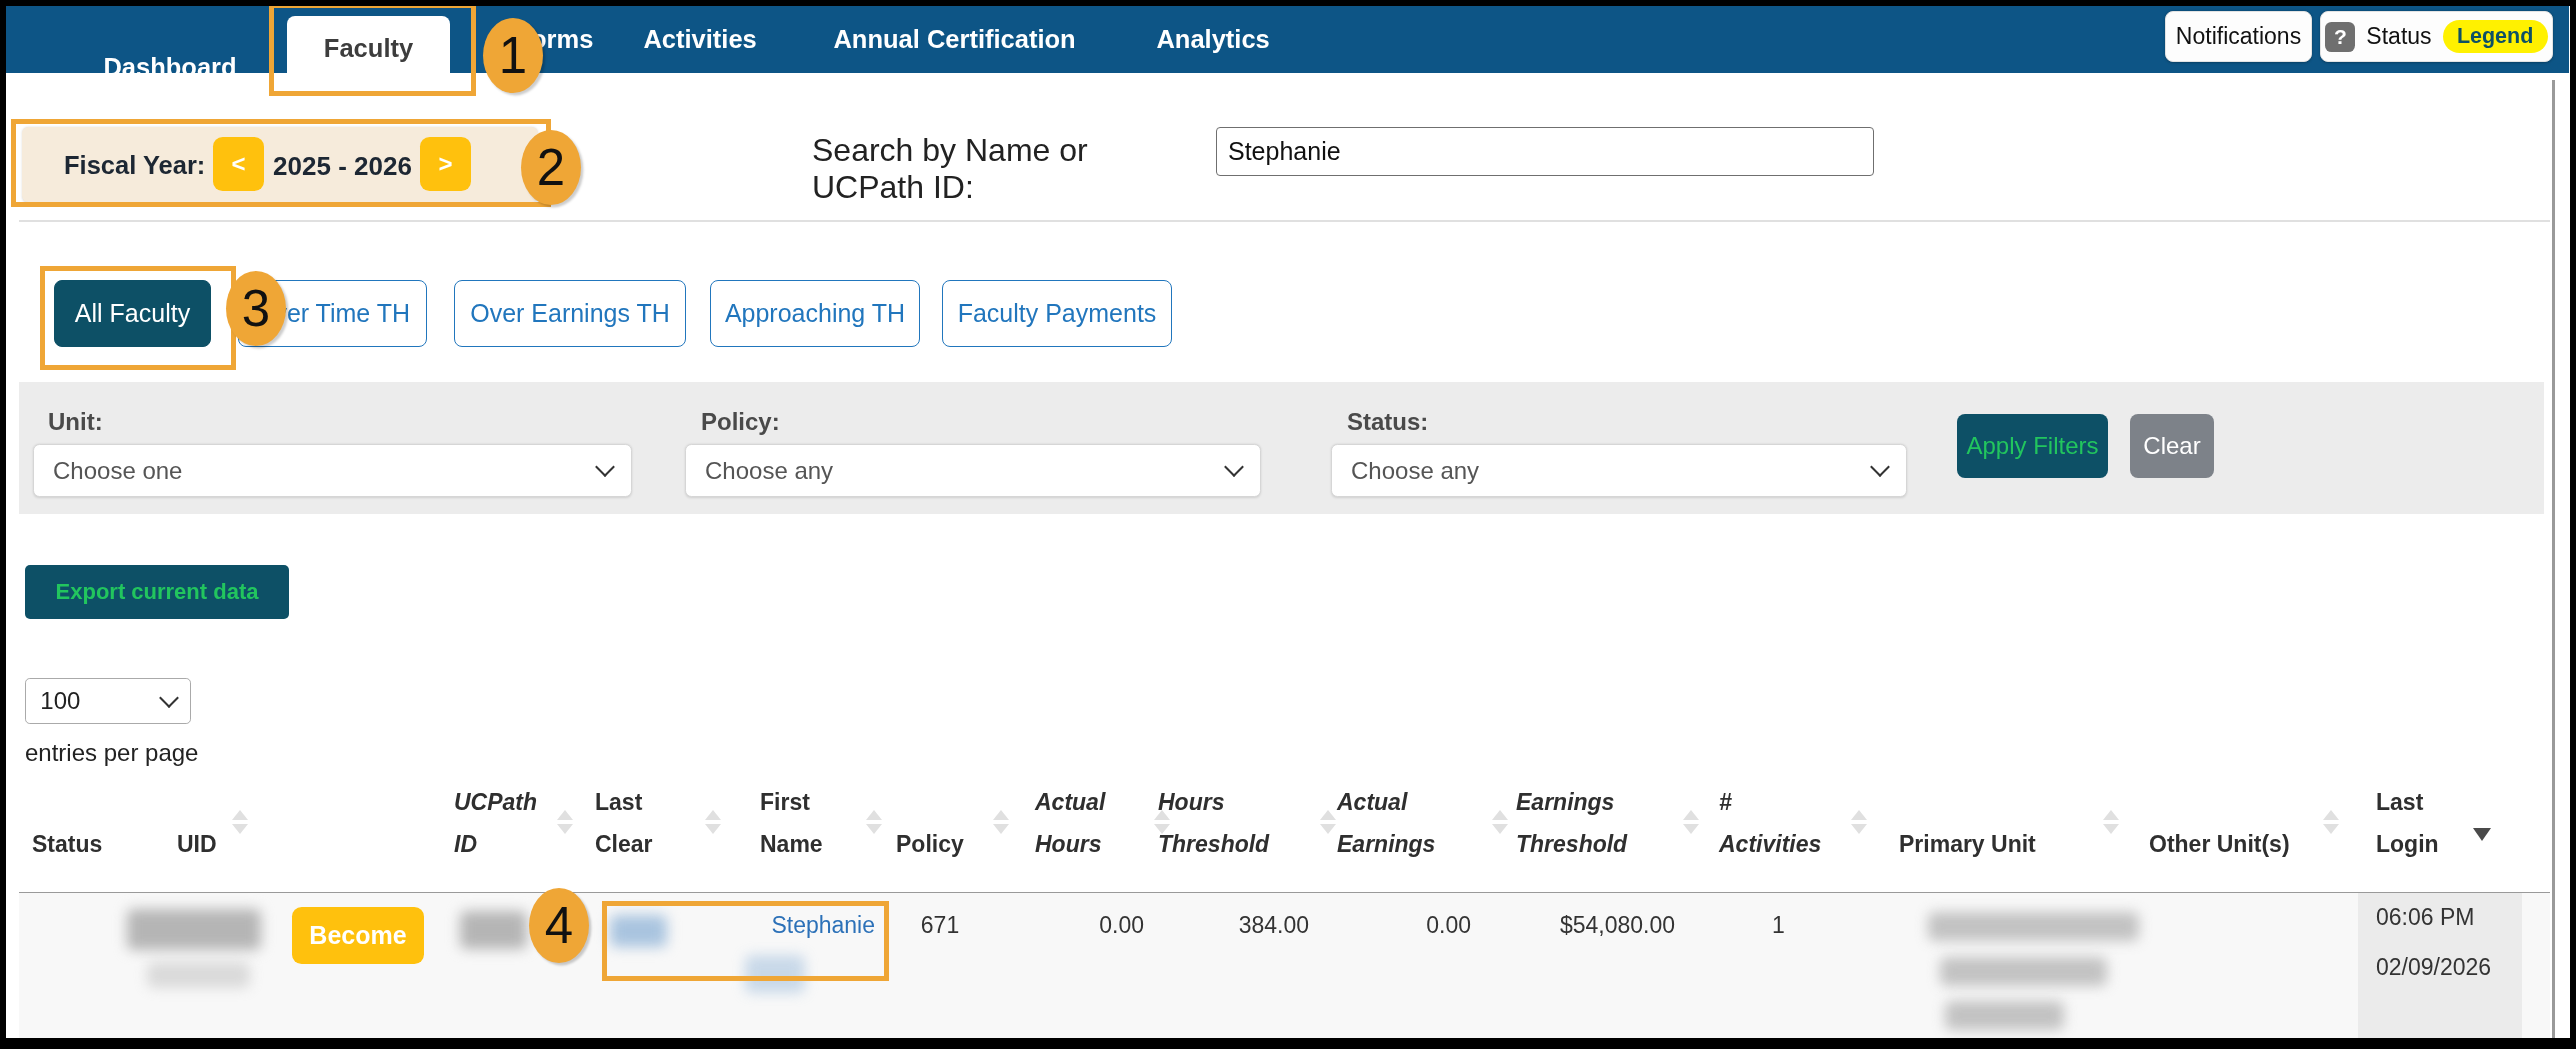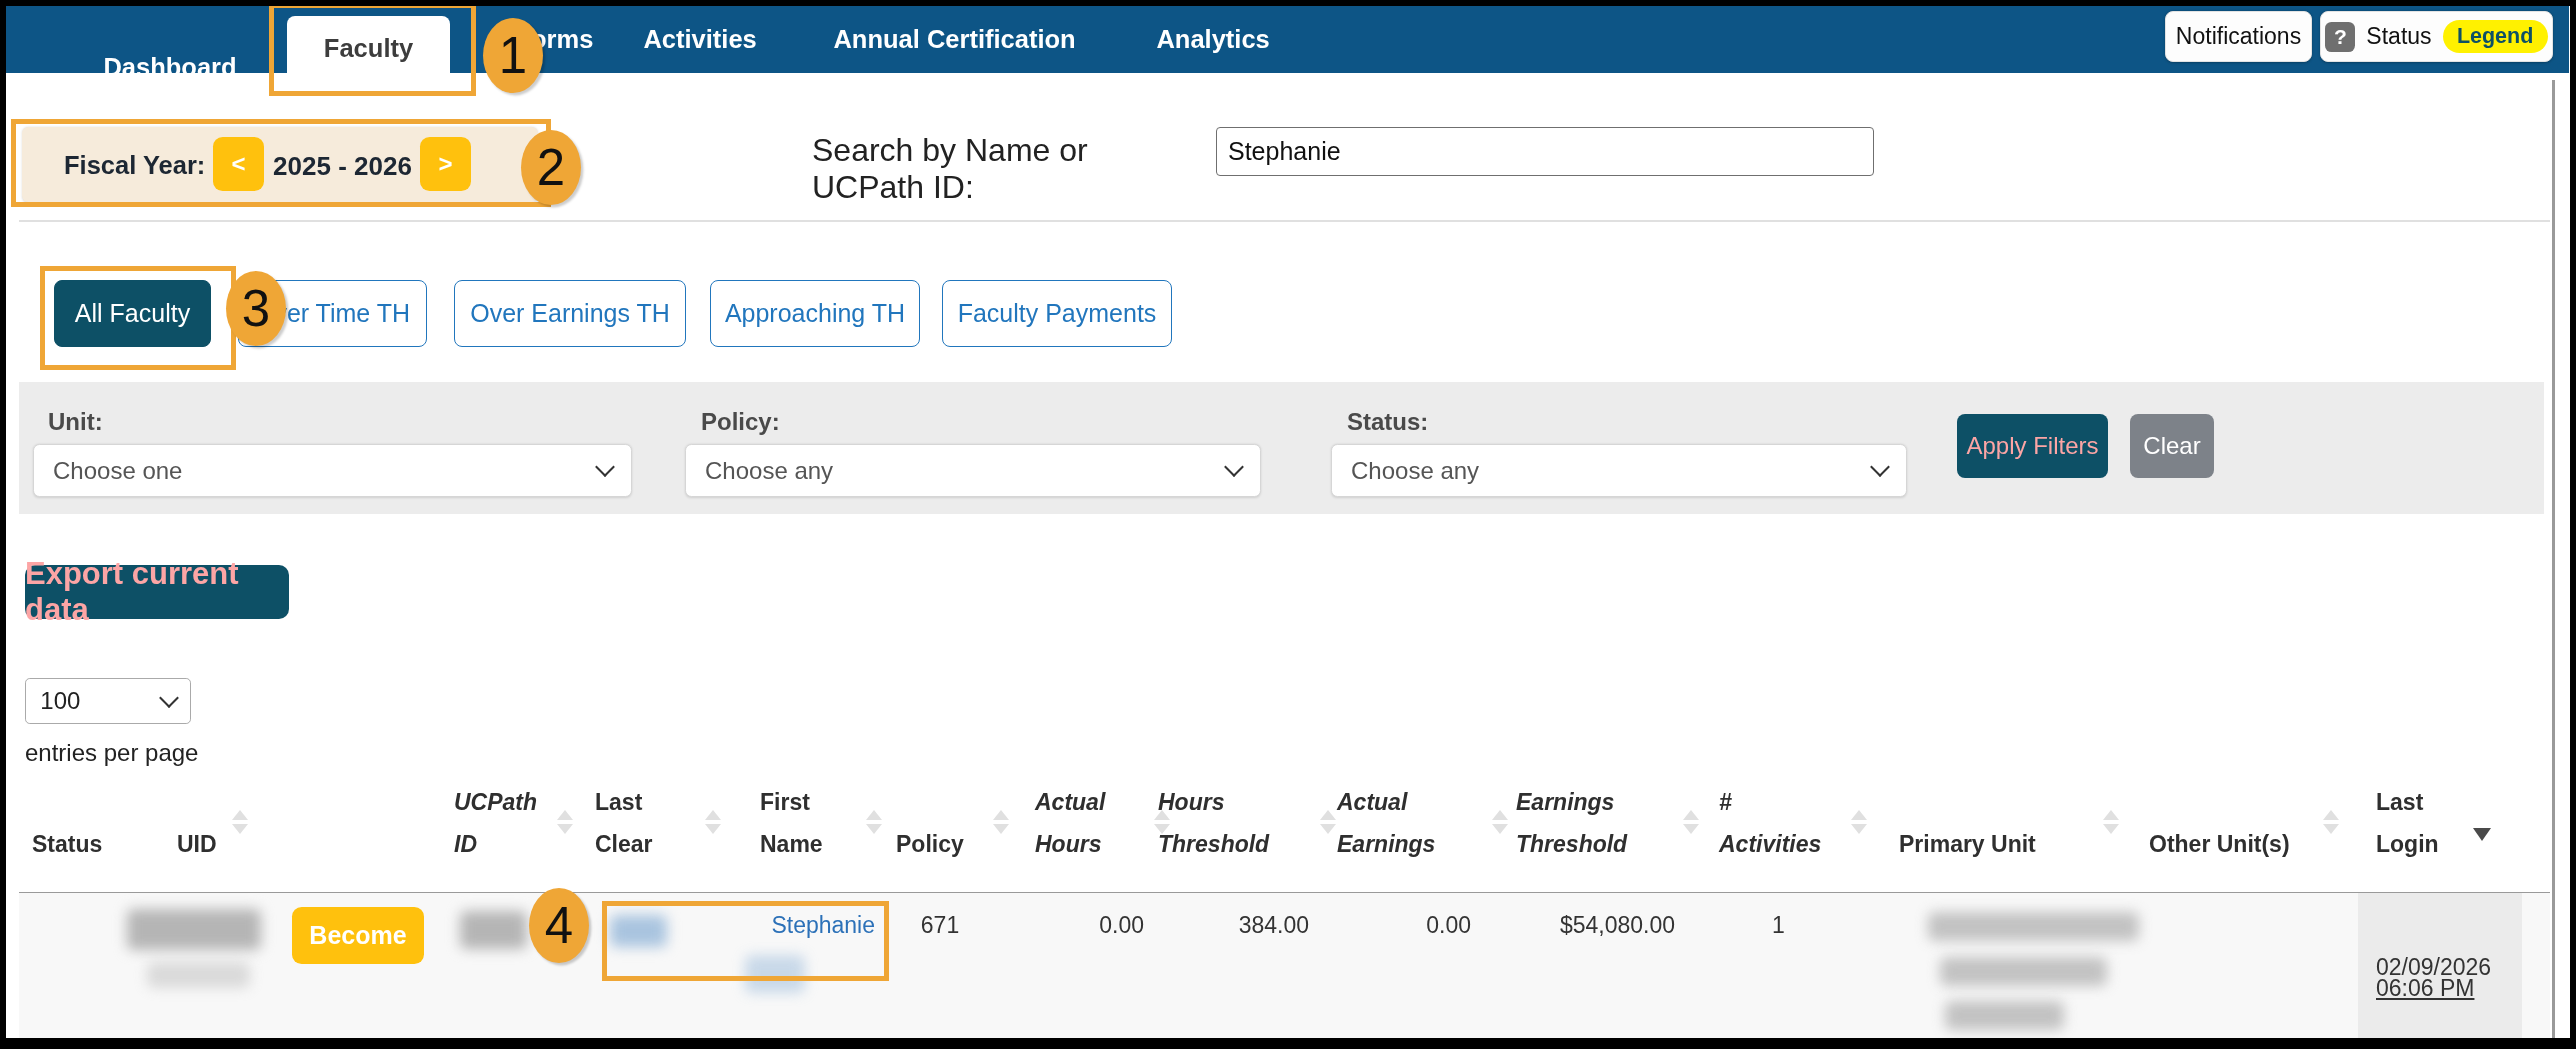--- a/index.html
+++ b/index.html
@@ -38,21 +38,21 @@
   .tab{position:absolute;top:280px;height:67px;box-sizing:border-box;border:1.6px solid #2176BD;border-radius:8px;background:#fff;
        color:#2176BD;font-size:25px;display:flex;align-items:center;justify-content:center;}
   .tab.active{background:#0D5066;border-color:#0D5066;color:#fff;}
   
   #filter-band{position:absolute;left:19px;top:382px;width:2525px;height:132px;background:#ececec;}
   .flabel{position:absolute;top:408px;font-weight:bold;font-size:24px;color:#4a4a4a;}
   .fselect{position:absolute;top:444px;height:53px;background:#fff;border:0.8px solid #d6d6d6;border-radius:6.4px;
            box-shadow:0 0.8px 2.4px rgba(0,0,0,.12);display:flex;align-items:center;font-size:24px;color:#555;
            padding:0 19px;box-sizing:border-box;justify-content:space-between;}
   .chev{width:12px;height:12px;border-right:2.4px solid #333;border-bottom:2.4px solid #333;transform:rotate(45deg);margin-top:-6.4px;}
-  .btn-teal{position:absolute;background:#0D5066;color:#fca5a5;border-radius:8px;display:flex;align-items:center;justify-content:center;font-size:24px;}
+  .btn-teal{position:absolute;background:#0D5066;color:#22c55e;border-radius:8px;display:flex;align-items:center;justify-content:center;font-size:24px;}
   .btn-gray{position:absolute;background:#7d8289;color:#fff;border-radius:8px;display:flex;align-items:center;justify-content:center;font-size:24px;}
   
   #page-size{position:absolute;left:25px;top:678px;width:166px;height:46px;border:0.8px solid #aaa;border-radius:4.8px;background:#fff;
              display:flex;align-items:center;justify-content:space-between;padding:0 14.3px;box-sizing:border-box;font-size:24px;color:#222;}
   .entries-label{position:absolute;left:25px;top:739px;font-size:24px;color:#222;}
   
   .hcell{position:absolute;top:782px;height:83px;display:flex;align-items:flex-end;font-weight:bold;font-size:23px;
          color:#2f2f2f;line-height:1.8;}
   .hcell span{width:100%;}
   .hcell.r span{text-align:left;font-style:italic;}
@@ -64,21 +64,21 @@
   #lastlogin-bg{position:absolute;left:2358px;top:893px;width:164px;height:150px;background:#ebebeb;}
   .cell{position:absolute;top:912px;font-size:23px;color:#333;}
   .cell.r{text-align:right;}
   .cell.c{text-align:center;}
   .link{color:#2C71B8;}
   #become-btn{position:absolute;left:292px;top:907px;width:132px;height:57px;background:#FFC10D;border-radius:9.6px;
               color:#fff;font-weight:bold;font-size:25px;display:flex;align-items:center;justify-content:center;}
   .blur-gray{position:absolute;background:#b5b5b5;border-radius:6.4px;filter:blur(6.4px);}
   .blur-blue{position:absolute;background:#a9c4df;border-radius:6.4px;filter:blur(6.4px);}
   #scroll-thumb{position:absolute;left:2552px;top:80px;width:3.2px;height:958px;background:#9a9a9a;z-index:5;}
-  #export-btn{left:25px;top:565px;width:264px;height:54px;font-weight:bold;font-size:31px;border-radius:10px;}
+  #export-btn{left:25px;top:565px;width:264px;height:54px;font-weight:bold;font-size:22px;border-radius:5px;}
 </style>
 </head>
 <body>
 
 <div id="screen">
 
   <div id="topnav">
     <div class="nav-item" style="left:97px;margin-top:28px;">Dashboard</div>
     <div class="nav-item" style="left:509px;">Forms</div>
     <div class="nav-item" style="left:637px;">Activities</div>
@@ -261,21 +261,21 @@
   <div class="cell r" style="left:1158px;width:151px;">384.00</div>
   <div class="cell r" style="left:1337px;width:134px;">0.00</div>
   <div class="cell r" style="left:1516px;width:159px;">$54,080.00</div>
   <div class="cell c" style="left:1719px;width:119px;">1</div>
 
   <div class="blur-gray" style="left:1928px;top:912px;width:211px;height:29px;opacity:.8;"></div>
   <div class="blur-gray" style="left:1940px;top:957px;width:167px;height:29px;opacity:.8;"></div>
   <div class="blur-gray" style="left:1945px;top:1001px;width:119px;height:29px;opacity:.8;"></div>
 
   <div class="cell" style="left:2376px;margin-top:42px;">02/09/2026</div>
-  <div class="cell" style="left:2376px;top:975px;text-decoration:underline;">06:06 PM</div>
+  <div class="cell" style="left:2376px;top:904px;">06:06 PM</div>
 
   <div id="scroll-thumb"></div>
 
   <div class="frame" style="left:0;top:0;width:2576px;height:6.4px;"></div>
   <div class="frame" style="left:0;top:0;width:6.4px;height:1049px;"></div>
   <div class="frame" style="left:2570px;top:0;width:6.4px;height:1049px;"></div>
   <div class="frame" style="left:0;top:1038px;width:2576px;height:11px;"></div>
 </div>
 
 

